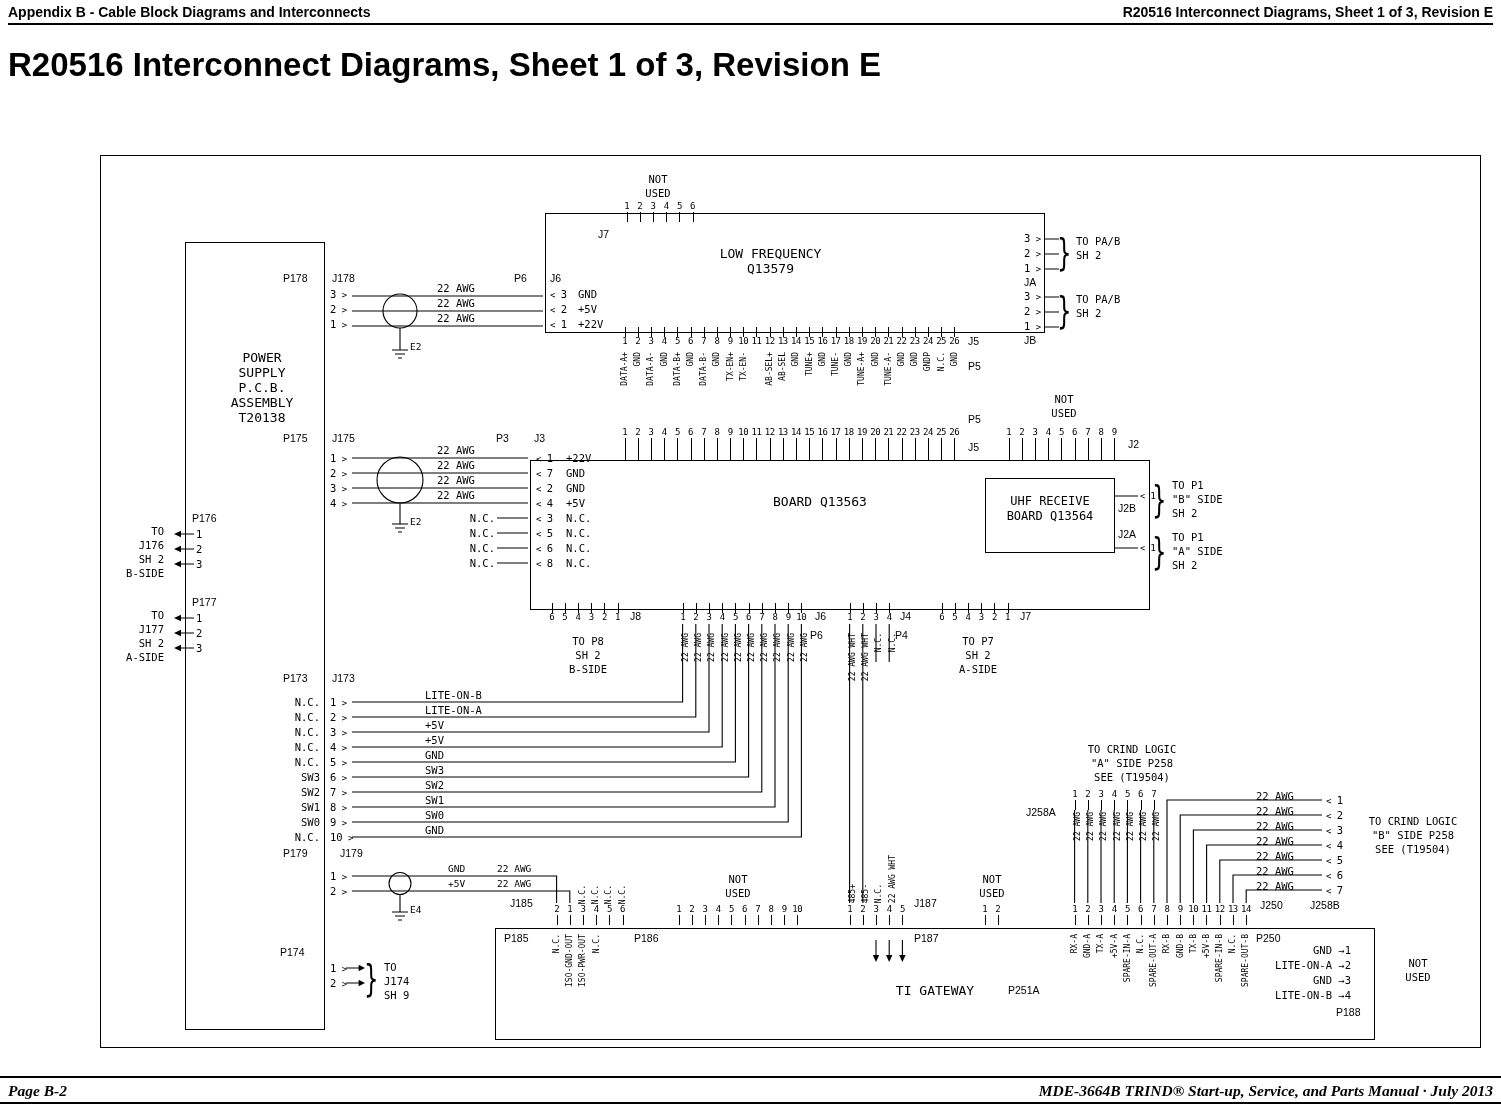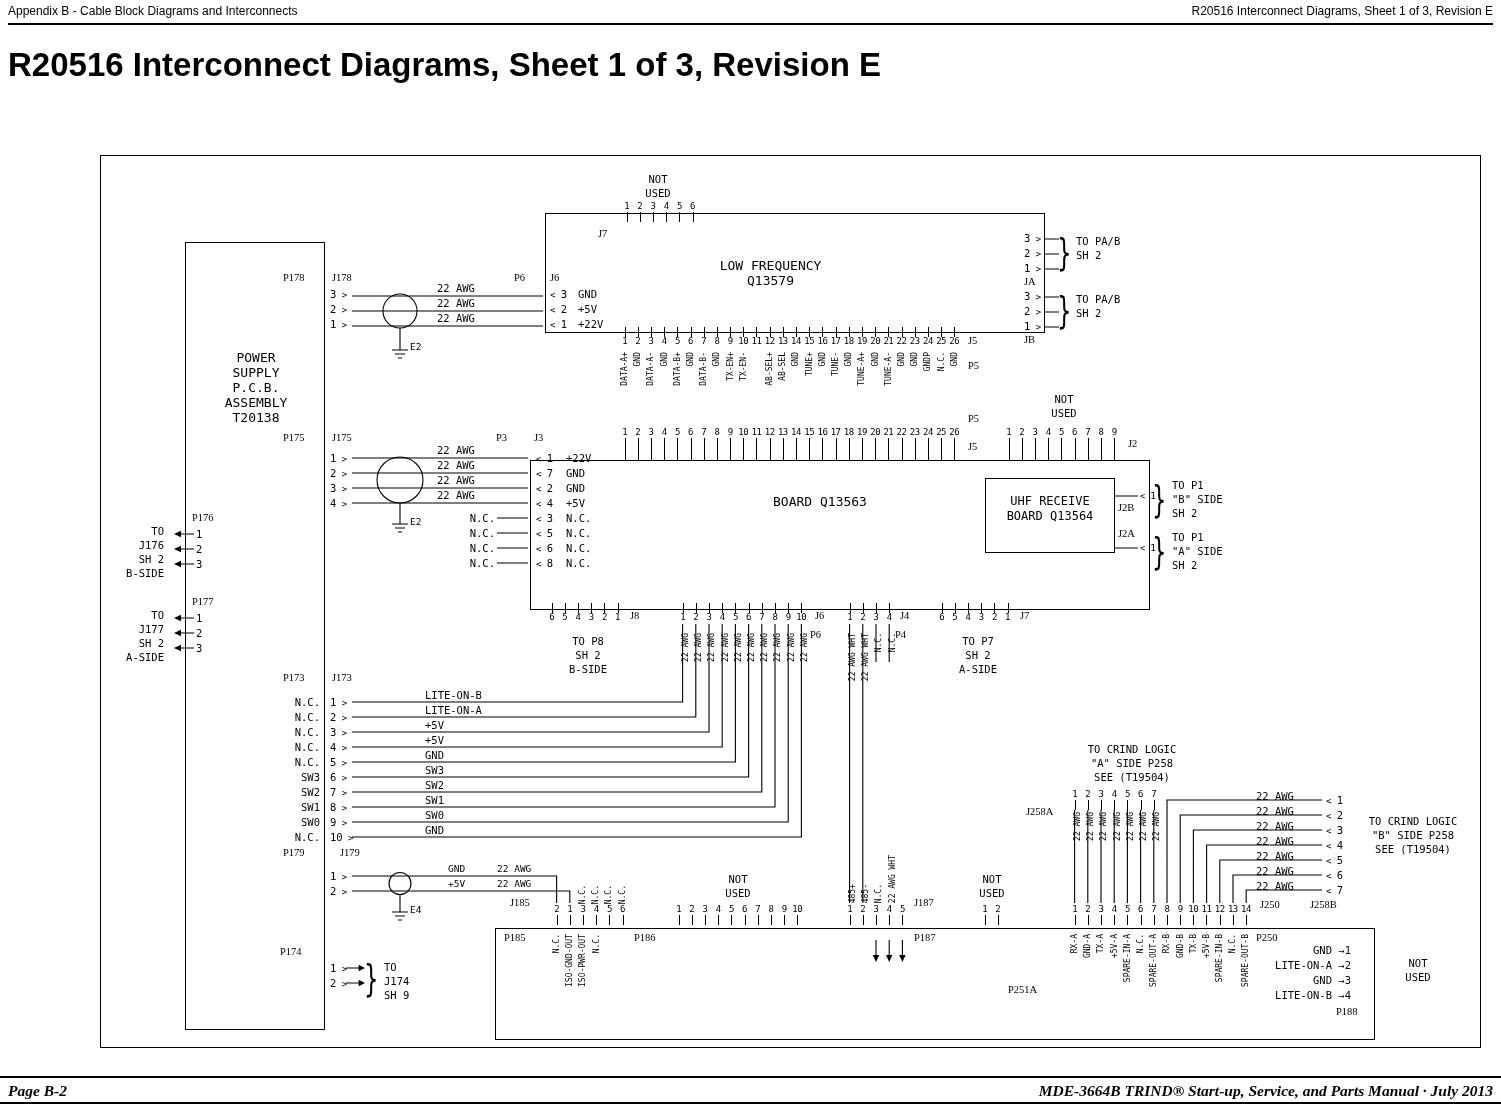--- a/index.html
+++ b/index.html
@@ -1,39 +1,39 @@
 <!DOCTYPE html>
 <html><head>
 <meta charset="utf-8">
 <style>
   *{margin:0;padding:0;box-sizing:border-box}
   html,body{width:1501px;height:1108px}
   body{position:relative;background:#fff;color:#000;font-family:"Liberation Sans",sans-serif;overflow:hidden}
-  .hdr{position:absolute;font-weight:normal;font-size:12px;white-space:pre}
+  .hdr{position:absolute;font-weight:bold;font-size:14px;white-space:pre}
   .rule{position:absolute;background:#000}
   .title{position:absolute;font-weight:bold;font-size:33px;white-space:pre}
   .ftr{position:absolute;font-family:"Liberation Serif",serif;font-weight:bold;font-style:italic;font-size:15.5px;white-space:pre}
   .box{position:absolute;border:1.6px solid #000}
   .fillw{background:#fff}
   .blabel{position:absolute;text-align:center;font-size:13px;line-height:15px;font-family:"DejaVu Sans Mono",monospace}
   .blabel span{display:block;white-space:pre}
   .pins{position:absolute;display:flex;font-family:"DejaVu Sans Mono",monospace}
   .pins span{width:13.2px;text-align:center;font-size:9px;line-height:9px;position:relative;letter-spacing:-.5px}
   .tickdn span::after{content:"";position:absolute;left:50%;top:10px;width:1px;height:10px;background:#000}
   .tickdnl span::after{content:"";position:absolute;left:50%;top:10px;width:1px;height:22px;background:#000}
   .tickup span::before{content:"";position:absolute;left:50%;top:-10px;width:1px;height:10px;background:#000}
   .vlabels{position:absolute;display:flex;align-items:flex-start;font-family:"DejaVu Sans Mono",monospace}
   .vlabels span{width:13.2px;writing-mode:vertical-rl;transform:rotate(180deg);font-size:8px;line-height:13.2px;white-space:pre}
   .vbot{align-items:flex-end}
   .rows{position:absolute;display:flex;flex-direction:column;font-family:"DejaVu Sans Mono",monospace}
   .rows span{height:15px;font-size:10.5px;line-height:13px;white-space:pre}
   .rows.rt{align-items:flex-end}
   .angR span::after{content:" >";font-size:9px}
   .angL span::before{content:"< ";font-size:9px}
-  .lbl{position:absolute;font-size:10.5px;white-space:pre;font-family:Liberation Serif, serif}
+  .lbl{position:absolute;font-size:10.5px;white-space:pre;font-family:Liberation Sans, sans-serif}
   .lbl-s{position:absolute;font-size:9.5px;white-space:pre;font-family:"DejaVu Sans Mono",monospace}
   .ang-l::before{content:"< ";font-size:8.5px}
   .note{position:absolute;font-size:10.5px;line-height:14px;text-align:center;font-family:"DejaVu Sans Mono",monospace}
   .note span{display:block;white-space:pre}
   .note.lt{text-align:left}
   .note.rt{text-align:right}
   .brace{position:absolute;font-size:38px;line-height:44px;transform:scaleX(.6);transform-origin:left center;font-family:"DejaVu Sans",sans-serif}
   .brace::before{content:"}"}
   .p188row{position:absolute;display:flex;font-size:10.5px;line-height:13px;font-family:"DejaVu Sans Mono",monospace;white-space:pre}
   .p188sig{display:inline-block;width:84px;text-align:right}
@@ -119,39 +119,40 @@
     <polygon points="889.2,962 886,955 892.4,955" fill="#000" stroke="none"></polygon>
     <polygon points="902.4,962 899.2,955 905.6,955" fill="#000" stroke="none"></polygon>
   </g>
   <g stroke="#000" stroke-width="1.1" fill="none">
     <path d="M346 968 H359 M346 983 H359"></path>
     <polygon points="365,968 358.6,964.8 358.6,971.2" fill="#000" stroke="none"></polygon>
     <polygon points="365,983 358.6,979.8 358.6,986.2" fill="#000" stroke="none"></polygon>
   </g>
 </svg>
 
-<div class="blabel" style="left:186px;top:350px;width:140px">
+<div class="blabel" style="left:192px;top:350px;width:140px">
     <span>POWER</span>
     <span>SUPPLY</span>
     <span>P.C.B.</span>
     <span>ASSEMBLY</span>
     <span>T20138</span>
   </div>
-<div class="blabel" style="left:545px;top:258px;width:451px">
+<div class="blabel" style="left:545px;top:246px;width:451px">
     <span>LOW FREQUENCY</span>
     <span>Q13579</span>
   </div>
 <div class="blabel" style="left:530px;top:494px;width:580px">
     <span>BOARD Q13563</span>
   </div>
 <div class="blabel" style="left:985px;top:494px;width:130px;font-size:12px">
     <span>UHF RECEIVE</span>
     <span>BOARD Q13564</span>
   </div>
 <div class="blabel" style="left:495px;top:983px;width:880px">
+    <span>TI GATEWAY</span>
   </div>
 
 <div class="note" style="left:630px;top:172px;width:56px">
     <span>NOT</span>
     <span>USED</span>
   </div>
 <div class="pins tickdn" style="left:620px;top:202px">
     <span>1</span>
     <span>2</span>
     <span>3</span>

